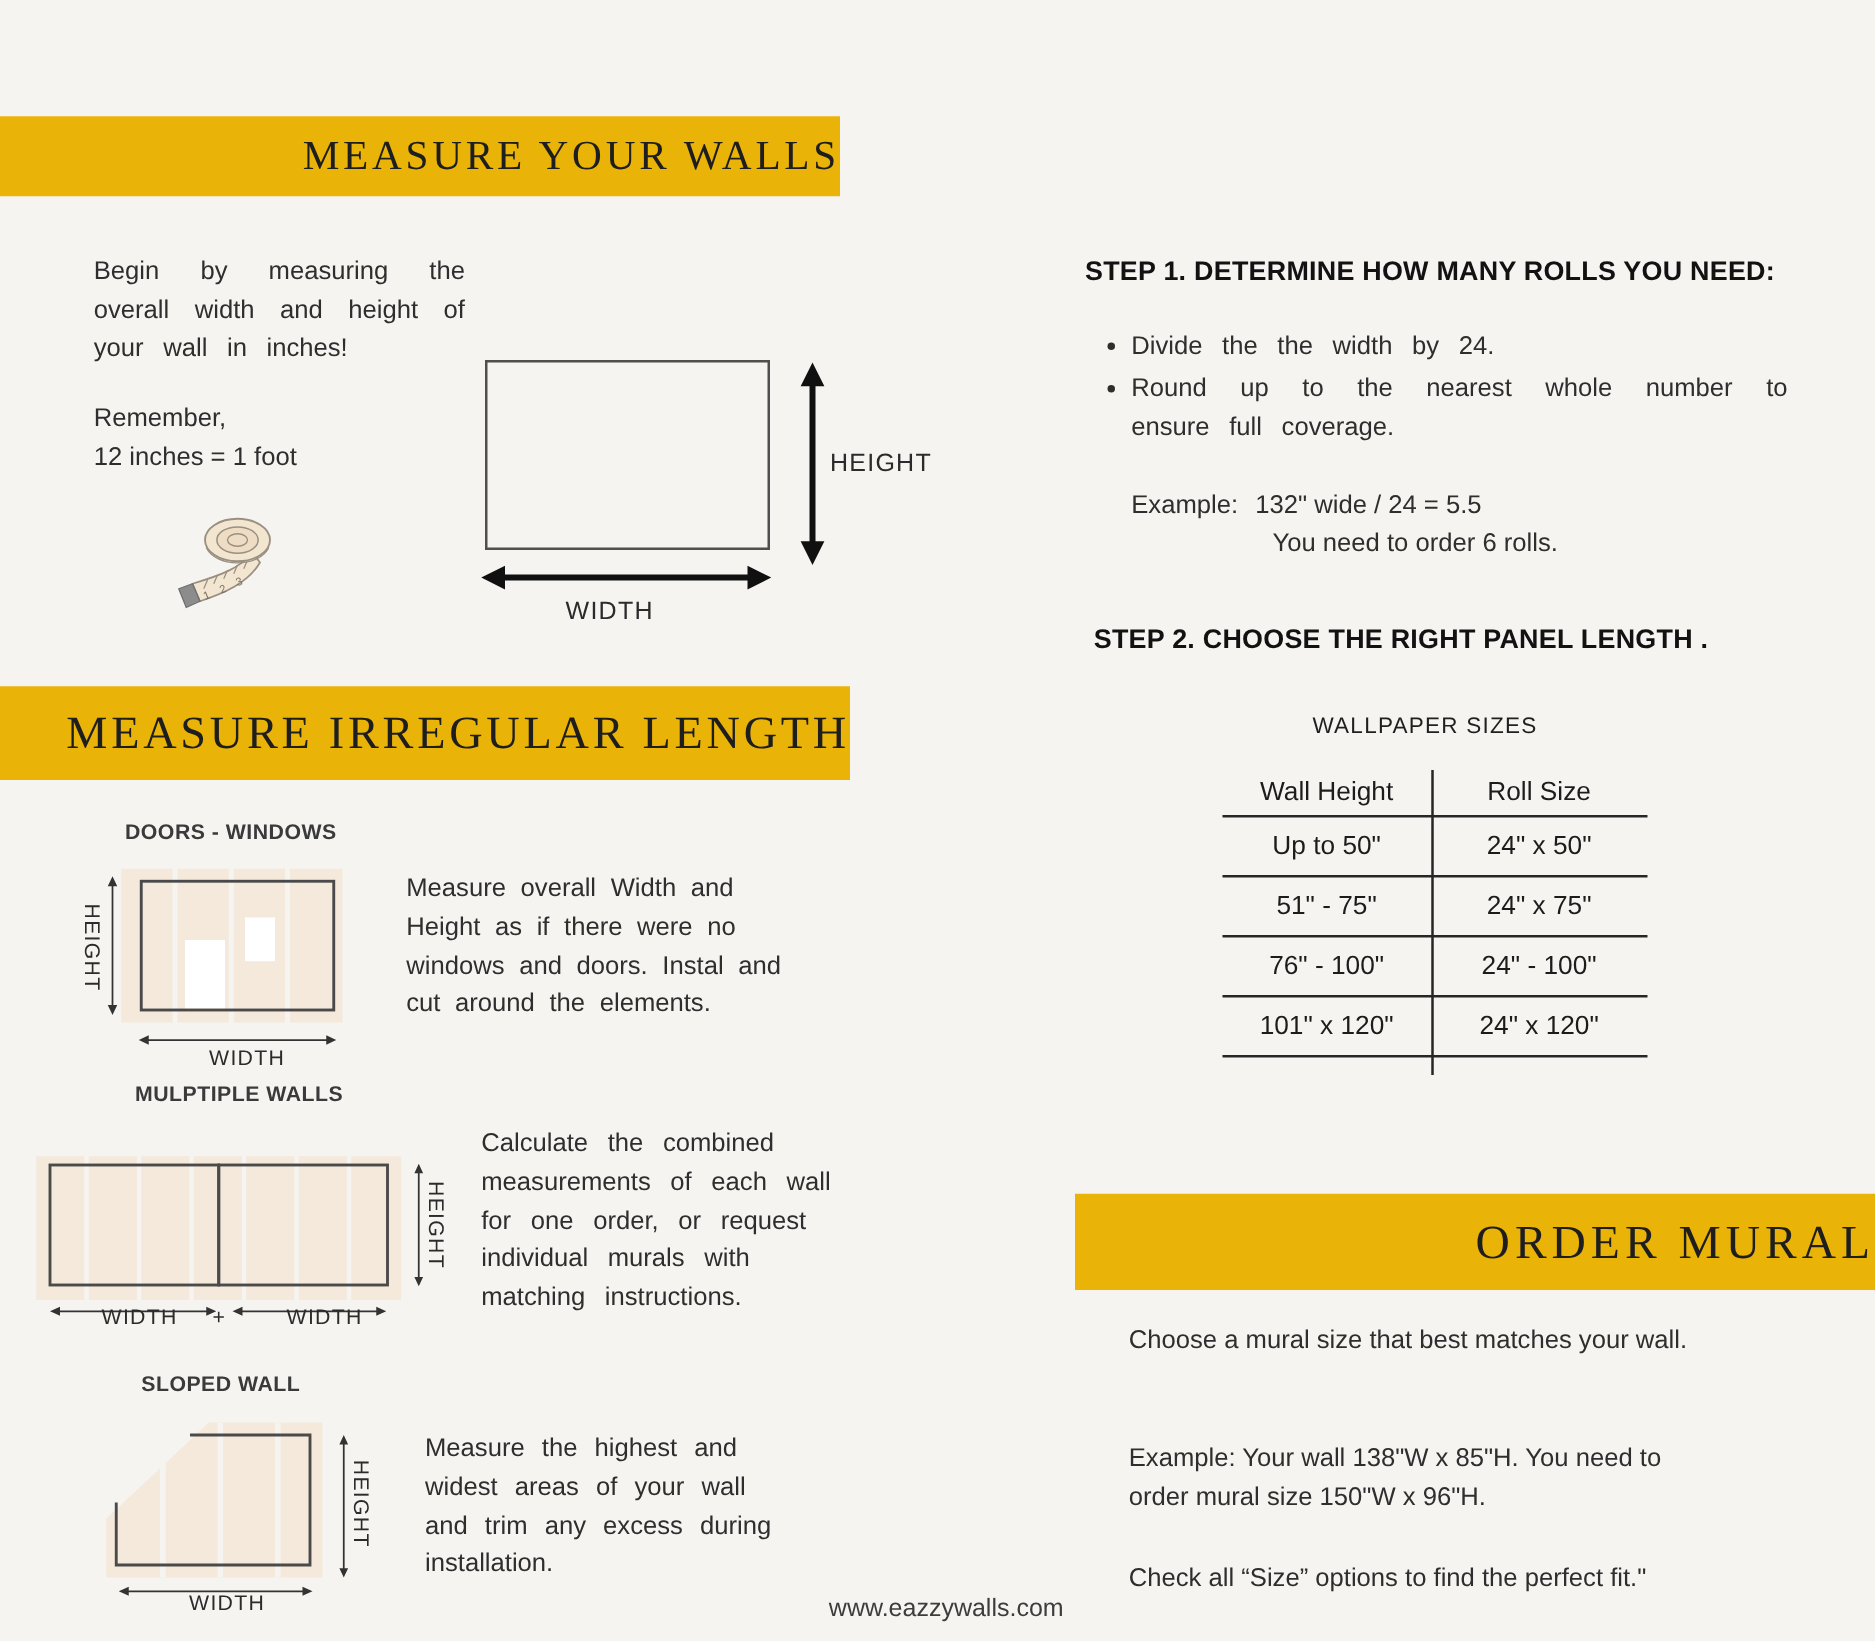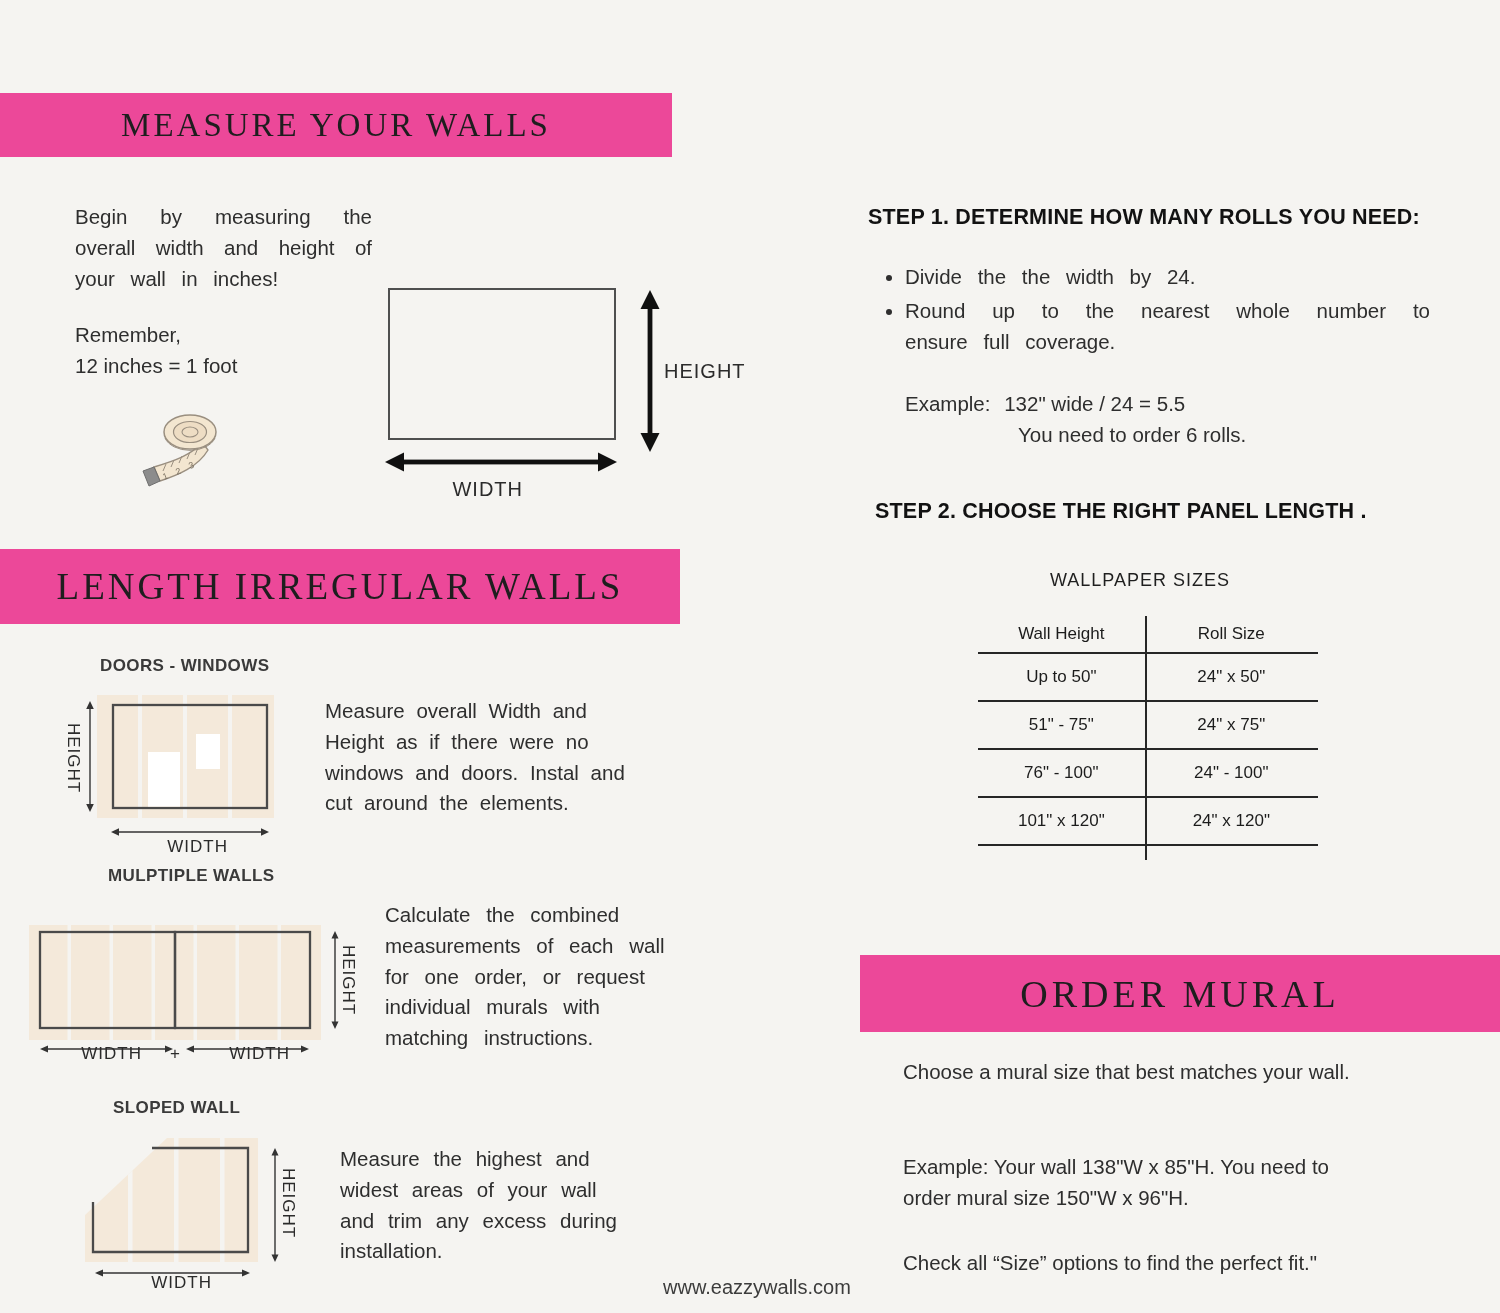--- a/index.html
+++ b/index.html
@@ -1,40 +1,40 @@
 <!DOCTYPE html>
 <html><head>
 <meta charset="utf-8">
 <style>
   html,body{margin:0;padding:0;}
   #canvas{position:relative;width:1500px;height:1313px;background:#f5f4f1;
     font-family:"Liberation Sans",sans-serif;color:#2d2d2d;overflow:hidden;}
   .abs{position:absolute;}
-  .banner{position:absolute;background:#ec4899;display:flex;align-items:center;justify-content:center;
+  .banner{position:absolute;background:#eab308;display:flex;align-items:center;justify-content:flex-end;
     font-family:"Liberation Serif",serif;color:#1e1e1e;letter-spacing:3px;}
   .body-text{font-size:20.5px;line-height:1.5;color:#2e2e2e;}
   .justify{text-align:justify;}
   .sub-head{font-weight:bold;font-size:17px;letter-spacing:0.4px;color:#3a3a3a;}
   .step-head{font-weight:bold;font-size:21.5px;color:#121212;letter-spacing:0.2px;}
   .dim-label{position:absolute;font-size:17px;letter-spacing:1px;color:#2b2b2b;}
   .vlabel{width:120px;text-align:center;transform:rotate(90deg);transform-origin:center;}
   .hlabel{width:80px;text-align:right;}
   .bullets{margin:0;padding-left:17px;width:525px;word-spacing:10px;}
   .bullets li{margin-bottom:3px;}
   .bold{font-weight:normal;}
   .thick-arrow{fill:#101010;}
   .thin{stroke:#333;stroke-width:1.4;fill:none;}
   .thin-head{fill:#333;stroke:none;}
   .outline{fill:none;stroke:#4a4a4a;stroke-width:2.3;}
   .panel{fill:#f4e9da;}
   .wp-table{position:absolute;left:978px;top:616px;width:340px;}
   .wp-row{display:flex;height:46px;border-top:2px solid #262626;}
   .wp-row.header{height:36px;border-top:none;}
   .wp-row.last{border-bottom:2px solid #262626;}
-  .wp-cell{display:flex;align-items:center;justify-content:center;font-size:17px;color:#1c1c1c;}
+  .wp-cell{display:flex;align-items:center;justify-content:center;font-size:21px;color:#1c1c1c;}
   .wp-cell.c1{width:49%;}
   .wp-cell.c2{width:51%;}
   .wp-divider{position:absolute;left:167px;top:0;width:2px;height:244px;background:#262626;}
   .example-line2{padding-left:113px;}
 </style>
 </head>
 <body>
 
 <div id="canvas">
 
@@ -70,21 +70,21 @@
   </svg>
   <div class="dim-label" style="left:664px;top:360px;font-size:20px;">HEIGHT</div>
   <svg class="abs thick-arrow" style="left:384px;top:449px;" width="234" height="26" viewBox="0 0 234 26">
     <path d="M1 13 L20 3.5 V22.5 Z"></path>
       <rect x="18" y="10.6" width="198" height="4.8"></rect>
       <path d="M233 13 L214 3.5 V22.5 Z"></path>
   </svg>
   <div class="dim-label hlabel" style="left:443px;top:478px;font-size:20px;">WIDTH</div>
 
   <div class="banner" style="left:0;top:549px;width:680px;height:75px;font-size:37px;">
-    <span>LENGTH IRREGULAR WALLS</span>
+    <span>MEASURE IRREGULAR LENGTH</span>
   </div>
 
   <div class="abs sub-head" style="left:100px;top:656px;">DOORS - WINDOWS</div>
   <svg class="abs" style="left:40px;top:682px;" width="250" height="162" viewBox="0 0 250 162">
     <rect class="panel" x="57" y="13" width="41" height="123"></rect>
     <rect class="panel" x="102" y="13" width="41" height="123"></rect>
     <rect class="panel" x="147" y="13" width="41" height="123"></rect>
     <rect class="panel" x="192" y="13" width="42" height="123"></rect>
     <rect class="outline" x="73" y="23" width="154" height="103"></rect>
     <rect x="108" y="70" width="32" height="54.5" fill="#ffffff"></rect>

